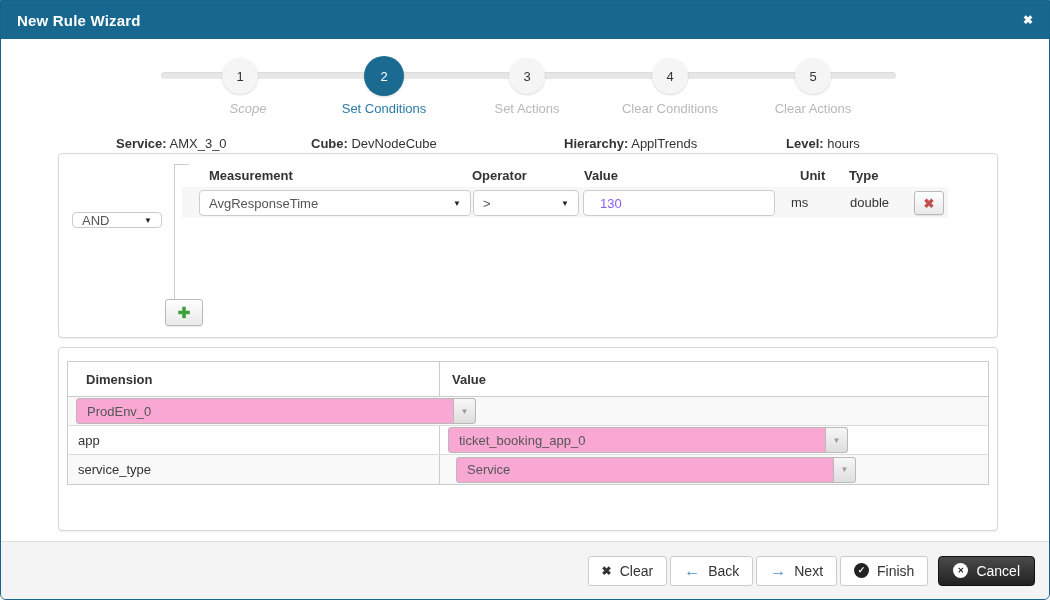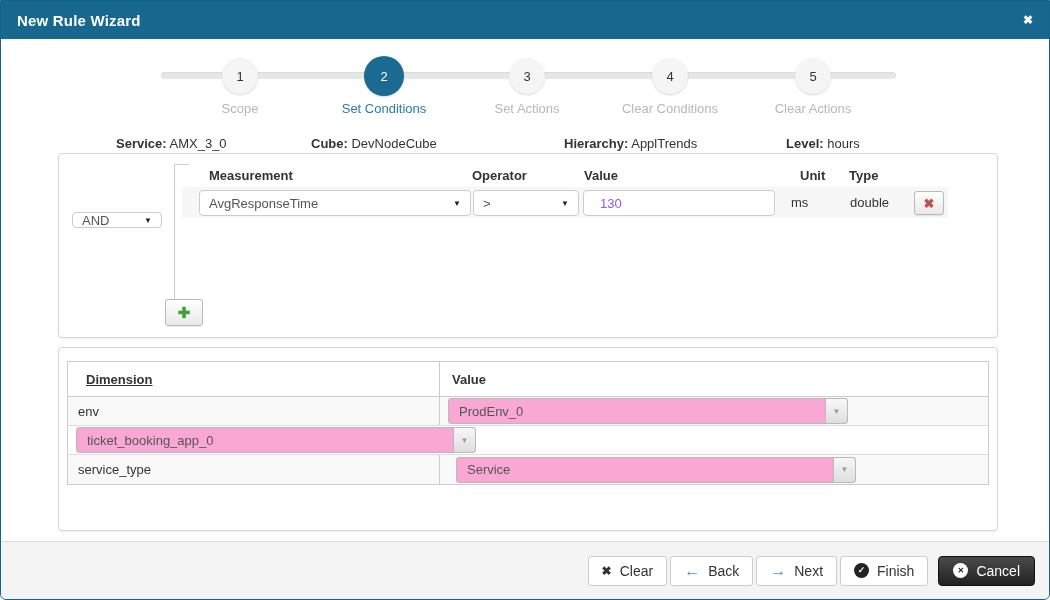--- a/index.html
+++ b/index.html
@@ -47,21 +47,21 @@
     top: 55px; width: 40px; height: 40px;
     background: #1a6a92; color: #fff;
   }
   .step-label {
     position: absolute; top: 100px; width: 150px;
     text-align: center; font-size: 13px; color: #b8b8b8; cursor: pointer;
   }
   .step-label.active { color: #2d7ca8; }
   
   .c1 { left: 221px; } .c2 { left: 363px; } .c3 { left: 508px; } .c4 { left: 651px; } .c5 { left: 794px; }
-  .l1 { left: 164px; } .l2 { left: 308px; } .l3 { left: 451px; } .l4 { left: 594px; } .l5 { left: 737px; }
+  .l1 { left: 172px; font-style: italic; } .l2 { left: 308px; } .l3 { left: 451px; } .l4 { left: 594px; } .l5 { left: 737px; }
   
   .ctx-item { position: absolute; top: 135px; font-size: 13px; color: #333; }
   .ctx-item b { font-weight: bold; }
   .ctx-0 { left: 115px; } .ctx-1 { left: 310px; } .ctx-2 { left: 535px; padding-left: 28px; } .ctx-3 { left: 785px; }
   
   .panel {
     position: absolute; left: 57px; width: 940px;
     background: #fff;
     border: 1px solid #d7d7d7; border-radius: 4px;
     box-shadow: 0 1px 2px rgba(0,0,0,.07);
@@ -101,21 +101,21 @@
   .delete-btn { position: absolute; left: 855px; top: 37px; width: 30px; height: 24px; }
   .delete-btn .glyph { color: #c0504d; font-size: 13px; font-weight: bold; }
   .add-btn { position: absolute; left: 106px; top: 145px; width: 38px; height: 27px; }
   .add-btn .glyph { color: #3da03d; font-size: 15px; font-weight: bold; text-shadow: 0 1px 0 #fff; }
   
   .dim-table {
     position: absolute; left: 8px; top: 13px; width: 922px;
     border: 1px solid #ccc; font-size: 13px; color: #333;
   }
   .dim-header { display: flex; height: 35px; border-bottom: 1px solid #ccc; font-weight: bold; }
-  .dim-header .col1 { width: 372px; padding-left: 18px; line-height: 35px; border-right: 1px solid #ccc; text-decoration: underline; }
+  .dim-header .col1 { width: 372px; padding-left: 18px; line-height: 35px; border-right: 1px solid #ccc; }
   .dim-header .col2 { flex: 1; padding-left: 12px; line-height: 35px; }
   .dim-row { display: flex; height: 29px; border-bottom: 1px solid #ddd; align-items: center; }
   .dim-row:last-child { border-bottom: none; gap: 8px; }
   .dim-row.stripe { background: #f9f9f9; }
   .dim-row .col1 { width: 372px; padding-left: 10px; border-right: 1px solid #ccc; height: 100%; display: flex; align-items: center; }
   .dim-row .col2 { flex: 1; padding-left: 8px; }
   .combo {
     position: relative; width: 400px; height: 26px;
     border: 1px solid #b9b9b9; border-radius: 3px; background: #f9a8d4;
     display: flex; align-items: center; padding-left: 10px;
@@ -245,32 +245,32 @@
   </div>
 
   <div class="panel dimensions">
     <div class="dim-table">
       <div class="dim-header">
         <div class="col1">Dimension</div>
         <div class="col2">Value</div>
       </div>
 
       <div class="dim-row stripe">
-        <div class="col1">env</div>
         <div class="col2">
           <div class="combo">
             <span>ProdEnv_0</span>
             <span class="combo-btn">
                 <span>▼</span>
               </span>
           </div>
         </div>
       </div>
 
       <div class="dim-row">
+        <div class="col1">app</div>
         <div class="col2">
           <div class="combo">
             <span>ticket_booking_app_0</span>
             <span class="combo-btn">
                 <span>▼</span>
               </span>
           </div>
         </div>
       </div>
 

